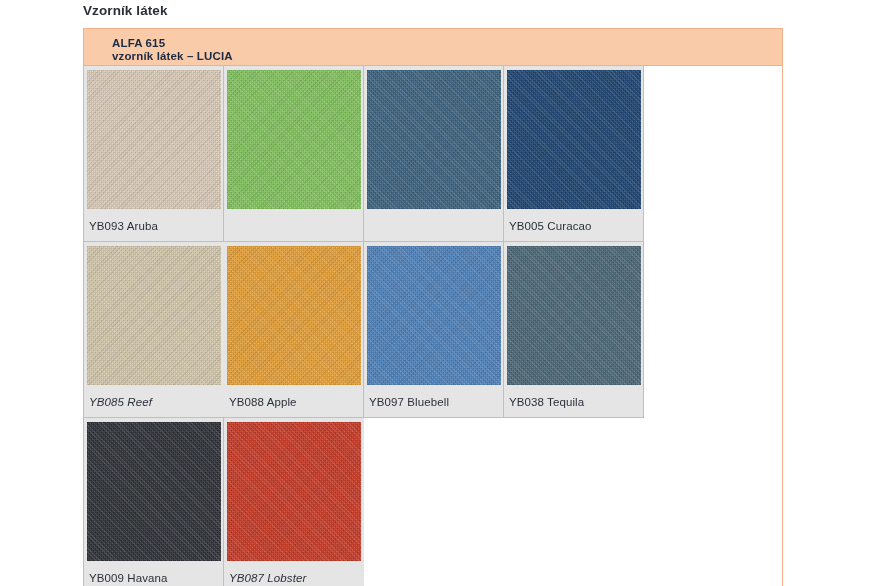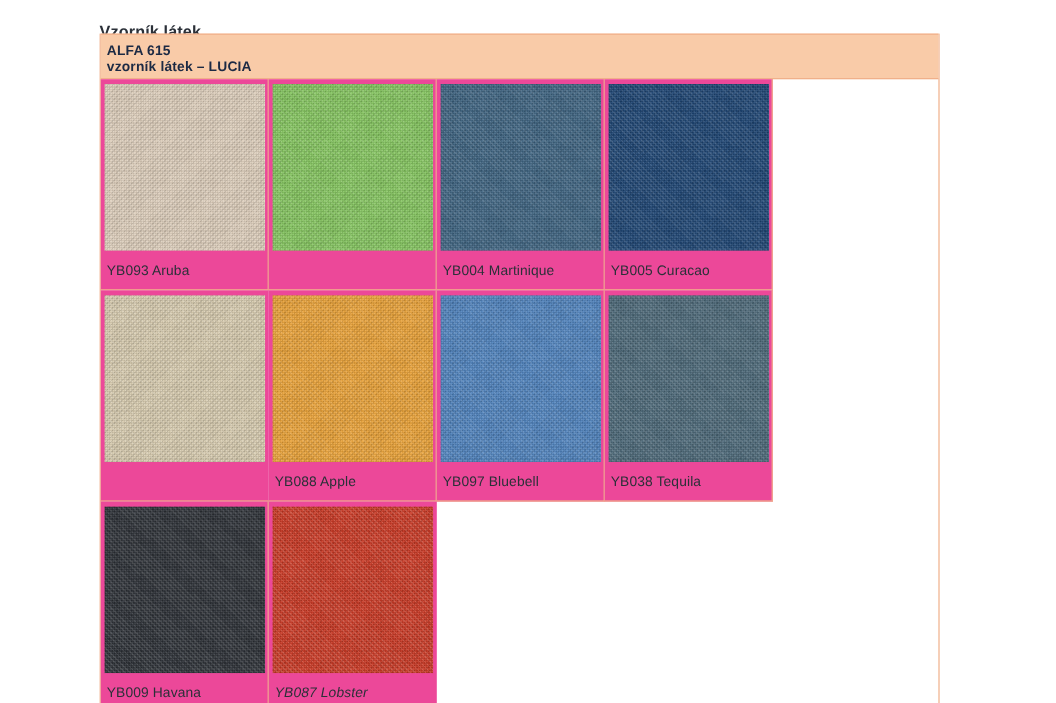--- a/index.html
+++ b/index.html
@@ -12,21 +12,21 @@
     height: 586px;
     font-family: "Liberation Sans", "DejaVu Sans", sans-serif;
     color: #2b2f36;
     overflow: hidden;
     position: relative;
   }
 
   .page-title {
     position: absolute;
     left: 83px;
-    top: 16px;
+    top: 0px;
     font-size: 13.5px;
     font-weight: bold;
     letter-spacing: 0.1px;
     color: #2b3038;
     line-height: 22px;
   }
 
   .sampler {
     position: absolute;
     left: 83px;
@@ -34,21 +34,21 @@
     width: 700px;
     border-left: 1px solid #f0b08a;
     border-right: 1px solid #f0b08a;
     box-sizing: border-box;
   }
 
   .sampler-header {
     background: #f9cba8;
     border-top: 1px solid #f0b08a;
     border-bottom: 1px solid #f0b08a;
-    padding: 8px 0 9px 5px;
+    padding: 8px 0 9px 28px;
     box-sizing: border-box;
     height: 38px;
   }
   .sampler-header .line {
     font-size: 11.5px;
     font-weight: bold;
     color: #1c2a44;
     line-height: 13px;
     letter-spacing: 0.15px;
   }
@@ -56,21 +56,21 @@
   .swatch-grid {
     display: flex;
     flex-wrap: wrap;
   }
 
   .swatch-cell {
     width: 140px;
     box-sizing: border-box;
     border-right: 1px solid #f0b08a;
     border-bottom: 1px solid #f0b08a;
-    background: #ec4899;
+    background: #e5e5e5;
     position: relative;
   }
   .swatch-cell:nth-child(5n) {
     border-right: none;
     font-style: italic;
   }
 
   .swatch-chip {
     width: 134px;
     height: 139px;
@@ -132,32 +132,32 @@
       </div>
       <div class="swatch-cell">
         <div class="swatch-chip">
           <div class="tex" style="background: rgb(132, 196, 95);"></div>
         </div>
       </div>
       <div class="swatch-cell">
         <div class="swatch-chip">
           <div class="tex" style="background: rgb(62, 99, 128);"></div>
         </div>
-        <div class="swatch-label">YB004 Martinique</div>
       </div>
       <div class="swatch-cell">
         <div class="swatch-chip">
           <div class="tex" style="background: rgb(30, 69, 115);"></div>
         </div>
         <div class="swatch-label">YB005 Curacao</div>
       </div>
       <div class="swatch-cell">
         <div class="swatch-chip">
           <div class="tex" style="background: rgb(214, 202, 174);"></div>
         </div>
+        <div class="swatch-label">YB085 Reef</div>
       </div>
       <div class="swatch-cell">
         <div class="swatch-chip">
           <div class="tex" style="background: rgb(232, 161, 56);"></div>
         </div>
         <div class="swatch-label">YB088 Apple</div>
       </div>
       <div class="swatch-cell">
         <div class="swatch-chip">
           <div class="tex" style="background: rgb(79, 130, 188);"></div>

